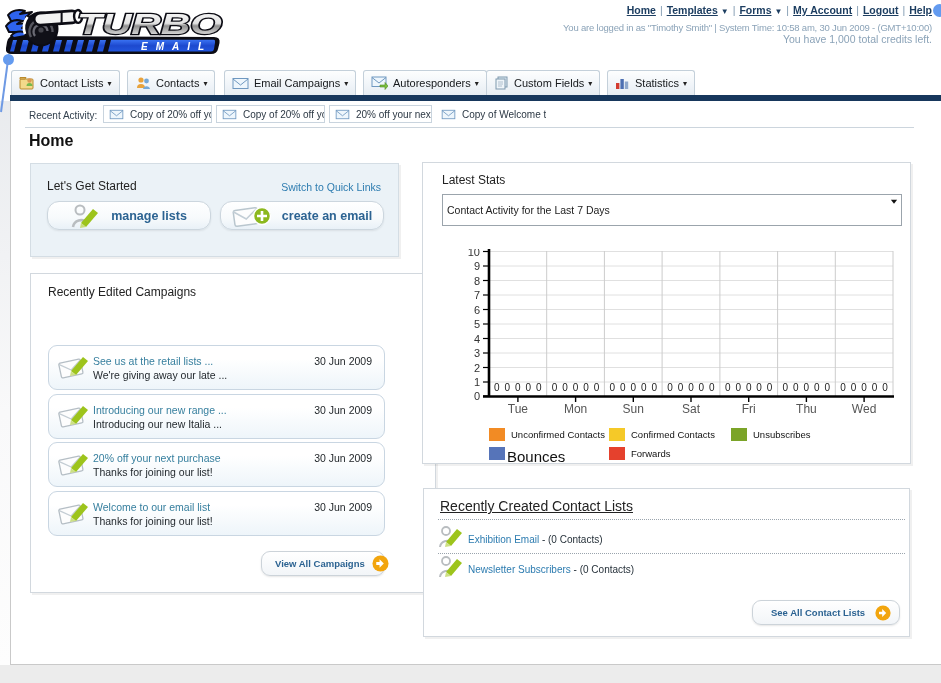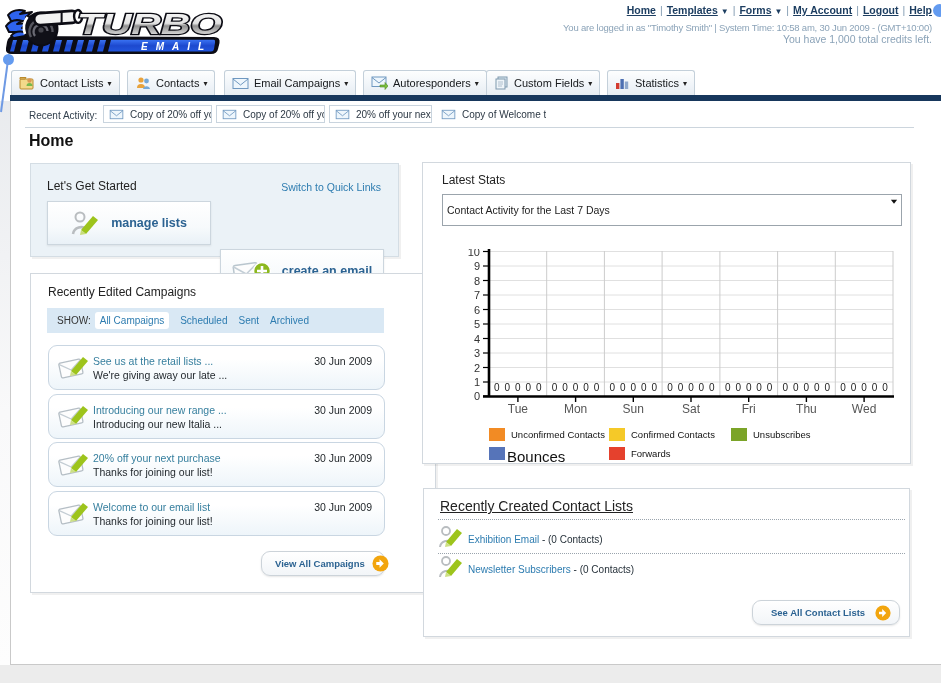--- a/index.html
+++ b/index.html
@@ -35,23 +35,23 @@
 
 
 .panel { position:absolute; background:#fff; border:1px solid #d2d8de; box-shadow:2px 2px 0 rgba(0,0,0,0.06); }
 #p-start { left:30px; top:163px; width:369px; height:94px; background:#ebf2f7; border:1px solid #d4dde4; }
 #p-camp  { left:30px; top:273px; width:406px; height:320px;padding-left:20px; }
 #p-stats { left:422px; top:162px; width:489px; height:302px; }
 #p-lists { left:423px; top:488px; width:487px; height:149px; }
 
 #lgs-title { position:absolute; left:16px; top:15px; font-size:12px; color:#222; }
 #lgs-link  { position:absolute; right:17px; top:17px; font-size:10.5px; color:#2d7cb0; }
-.bigbtn { position:absolute; top:37px; height:44px; border:1px solid #ccd6de; border-radius:0; background:linear-gradient(180deg,#ffffff,#f7fafc 60%,#e9f1f7); box-shadow:0 1px 2px rgba(0,0,0,0.08); display:flex; align-items:center; justify-content:center; font-size:12.5px; font-weight:bold; color:#2c6392; }
+.bigbtn { position:absolute; top:37px; height:29px; border:1px solid #ccd6de; border-radius:12px; background:linear-gradient(180deg,#ffffff,#f7fafc 60%,#e9f1f7); box-shadow:0 1px 2px rgba(0,0,0,0.08); display:flex; align-items:center; justify-content:center; font-size:12.5px; font-weight:bold; color:#2c6392; }
 #btn-manage { left:16px; width:164px; }
-#btn-create { left:189px; width:164px;margin-top:48px; }
+#btn-create { left:189px; width:164px; }
 .bigbtn svg { margin-right:10px; }
 
 #rec-title { position:absolute; left:17px; top:11px; font-size:12px; color:#222; }
 #showbar { position:absolute; left:16px; top:34px; width:337px; height:25px; background:#d9e8f4; display:flex; align-items:center; font-size:10px; }
 #showbar .lbl { color:#333; margin-left:10px; font-size:10px; }
 #showbar a { color:#2d7cb0; text-decoration:none; }
 #showbar .selbox { background:#fff; border-radius:3px; padding:3px 5px; margin-left:4px; color:#2d7cb0; }
 #showbar .lnk { margin-left:11px; }
 
 .card { position:absolute; left:17px; width:337px; height:45px; border:1px solid #c9d6e2; border-radius:9px; background:linear-gradient(180deg,#ffffff 30%,#eef5fa); }
@@ -225,27 +225,20 @@
             <path d="M2 7 L14 16 L26 7" fill="none" stroke="#c3ced6" stroke-width="1.5"></path>
           </g>
           <circle cx="30" cy="13" r="8.5" fill="#8cb81e" stroke="#fff" stroke-width="1.5"></circle>
           <path d="M30 8 v10 M25 13 h10" stroke="#fff" stroke-width="2.6"></path>
         </svg>
       create an email</div>
   </div>
 
   <div class="panel" id="p-camp">
     <div id="rec-title">Recently Edited Campaigns</div>
-    <div id="showbar">
-        <span class="lbl">SHOW:</span>
-        <span class="selbox">All Campaigns</span>
-        <a class="lnk" href="#">Scheduled</a>
-        <a class="lnk" href="#">Sent</a>
-        <a class="lnk" href="#">Archived</a>
-      </div>
     <div class="card" style="top:71px">
       <svg width="34" height="30" viewBox="0 0 34 30">
           <g transform="rotate(-12 14 16)">
             <rect x="3" y="8" width="22" height="15" rx="1.5" fill="#fdfdfd" stroke="#b5bec5" stroke-width="1.3"></rect>
             <path d="M3 9 L14 17 L25 9" fill="none" stroke="#c3ccd3" stroke-width="1.3"></path>
           </g>
           <path d="M14 18 L26 4 L31 8 L19 22 Z" fill="#9dc41c"></path>
           <path d="M14 18 L13 23 L19 22" fill="#cde085"></path>
         </svg>
       <div class="ttl">See us at the retail lists ...</div>

